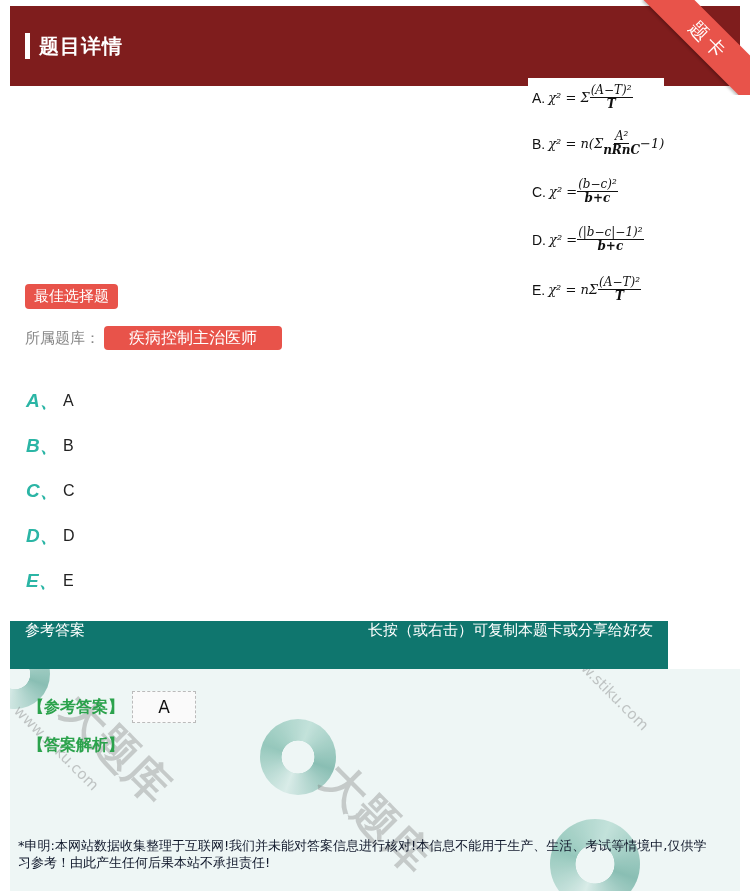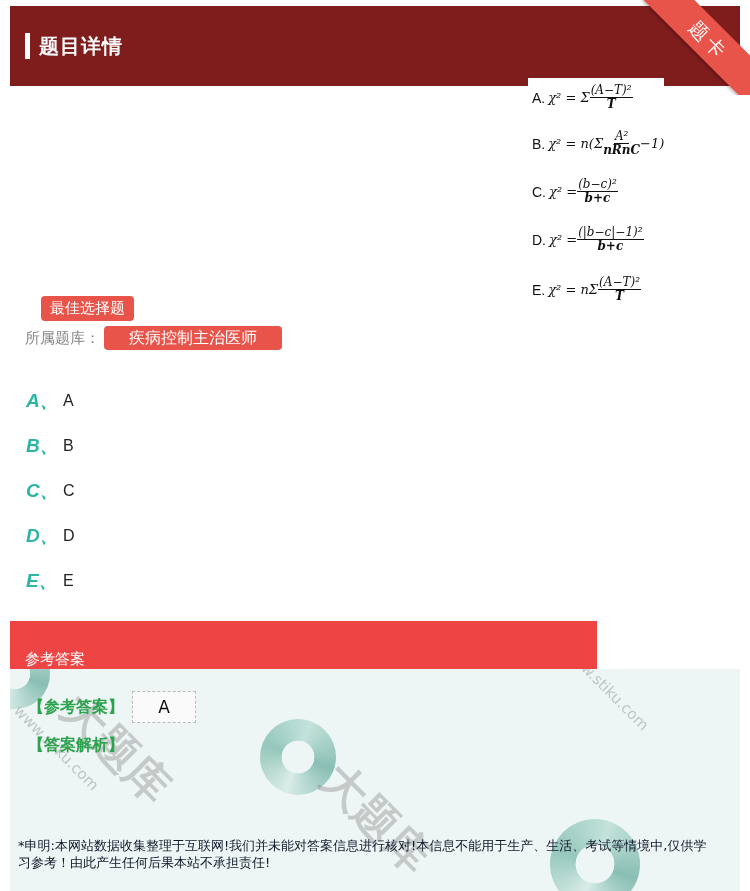--- a/index.html
+++ b/index.html
@@ -25,39 +25,39 @@
     position: absolute; left: 528px; top: 78px; width: 136px; height: 232px;
     background: #fff; font-family: "DejaVu Serif", "Liberation Serif", serif; font-size: 13px; color: #111;
   }
   .formula-row { position: absolute; left: 4px; display: flex; align-items: center; white-space: nowrap; }
   .formula-row .lbl { font-family: "Liberation Sans", sans-serif; font-size: 14px; margin-right: 3px; }
   .formula-row .eq { font-style: italic; }
   .frac { display: inline-flex; flex-direction: column; align-items: center; font-style: italic; font-size: 12px; line-height: 13px; }
   .frac .num { border-bottom: 1px solid #111; padding: 0 1px; font-weight: normal; }
   .frac .den { font-weight: bold; }
 
-  .question-line { position: absolute; left: 25px; top: 296px; display: flex; align-items: flex-start; margin-left: 16px; }
+  .question-line { position: absolute; left: 25px; top: 284px; display: flex; align-items: flex-start; }
   .type-badge {
     background: #e8534a; color: #fff; font-size: 15px; padding: 2px 9px;
     border-radius: 4px; margin-right: 8px; height: 25px; line-height: 21px;
   }
   .question-text { font-size: 21px; color: #222; }
 
   .bank-line { position: absolute; left: 25px; top: 326px; display: flex; align-items: center; }
   .bank-label { font-size: 15px; color: #888; margin-right: 4px; }
   .bank-badge { background: #e8534a; color: #fff; font-size: 16px; padding: 1px 25px; border-radius: 4px; height: 24px; line-height: 22px; }
 
   .options { position: absolute; left: 26px; top: 378px; }
   .option { display: flex; align-items: center; height: 45px; }
   .option .letter { font-family: "Liberation Sans", sans-serif; font-style: italic; font-weight: bold; color: #2bb5a5; font-size: 19px; width: 37px; }
   .option .text { font-family: "Liberation Sans", sans-serif; font-size: 16px; color: #222; }
 
   .answer-bar {
-    position: absolute; left: 10px; top: 621px; width: 587px; height: 48px;
-    background: #ef4444; display: flex; align-items: flex-end; justify-content: space-between;
+    position: absolute; left: 10px; top: 621px; width: 658px; height: 48px;
+    background: #0f766e; display: flex; align-items: flex-start; justify-content: space-between;
     padding: 0 15px; color: #fff; font-size: 15px;
   }
   .answer-panel {
     position: absolute; left: 10px; top: 669px; width: 730px; height: 222px;
     background: #eef6f5; overflow: hidden;
   }
   .wm-swirl { position: absolute; border-radius: 50%;
     background: radial-gradient(circle at 50% 50%, #eef6f5 0 30%, transparent 31%), conic-gradient(from 20deg, #bfe0d8, #7fb9ad, #d7ebe7, #8cc3b6, #bfe0d8); opacity: 0.9; }
   .wm-text { position: absolute; color: rgba(120,120,120,0.35); font-size: 44px; transform: rotate(45deg); font-weight: bold; }
   .wm-url { position: absolute; color: rgba(120,120,120,0.4); font-size: 15px; transform: rotate(45deg); }
@@ -152,20 +152,21 @@
     <span class="text">D</span>
   </div>
   <div class="option">
     <span class="letter">E、</span>
     <span class="text">E</span>
   </div>
 </div>
 
 <div class="answer-bar">
   <span>参考答案</span>
+  <span>长按（或右击）可复制本题卡或分享给好友</span>
 </div>
 
 <div class="answer-panel">
   <div class="wm-swirl" style="left:-30px; top:-30px; width:70px; height:70px;"></div>
   <div class="wm-swirl" style="left:250px; top:50px; width:76px; height:76px;"></div>
   <div class="wm-swirl" style="left:540px; top:150px; width:90px; height:90px;"></div>
   <div class="wm-text" style="left:40px; top:50px;">大题库</div>
   <div class="wm-text" style="left:300px; top:120px;">大题库</div>
   <div class="wm-url" style="left:-10px; top:70px;">www.stiku.com</div>
   <div class="wm-url" style="left:540px; top:10px;">www.stiku.com</div>

